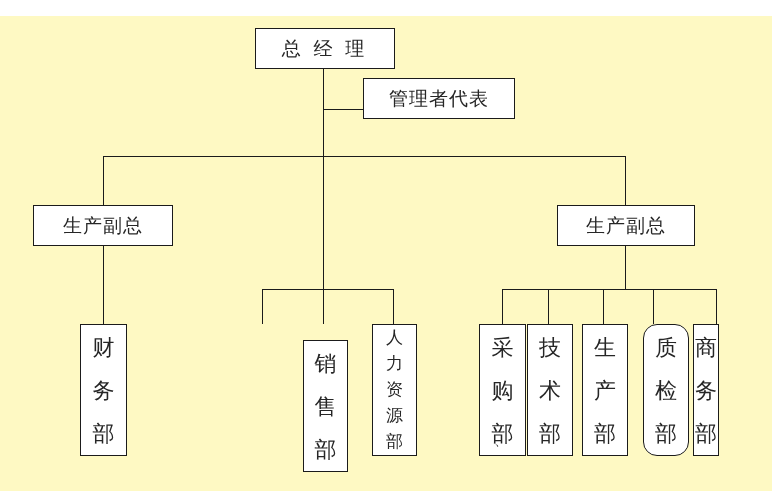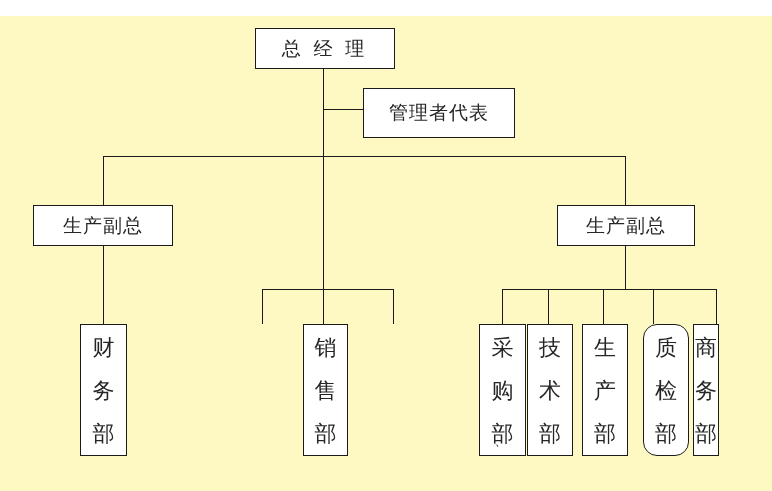--- a/index.html
+++ b/index.html
@@ -78,41 +78,44 @@
   <div class="vline" style="left:502px; top:273px; height:35px;"></div>
   <div class="vline" style="left:548px; top:273px; height:35px;"></div>
   <div class="vline" style="left:603px; top:273px; height:35px;"></div>
   <div class="vline" style="left:653px; top:273px; height:35px;"></div>
   <div class="vline" style="left:716px; top:273px; height:35px;"></div>
 
   <div class="box" style="left:255px; top:12px; width:140px; height:41px;">
     <span class="hlabel gm-label">总 经 理</span>
   </div>
 
-  <div class="box" style="left:363px; top:72px; width:152px; height:50px;">
+  <div class="box" style="left:363px; top:62px; width:152px; height:41px;">
     <span class="hlabel">管理者代表</span>
   </div>
 
   <div class="box" style="left:33px; top:189px; width:140px; height:41px;">
     <span class="hlabel">生产副总</span>
   </div>
 
   <div class="box" style="left:557px; top:189px; width:138px; height:41px;">
     <span class="hlabel">生产副总</span>
   </div>
 
   <div class="box" style="left:80px; top:308px; width:47px; height:132px;">
     <div class="vtext">财务部</div>
   </div>
 
 
-  <div class="box" style="left:303px; top:308px; width:45px; height:132px;">
+  <div class="box" style="left:303px; top:324px; width:45px; height:132px;">
     <div class="vtext">销售部</div>
   </div>
 
+  <div class="box" style="left:372px; top:308px; width:45px; height:132px;">
+    <div class="vtext lh5">人力资源部</div>
+  </div>
 
   <div class="box" style="left:479px; top:308px; width:47px; height:132px;justify-content:center;">
     <div class="vtext">采购部</div>
   </div>
 
   <div class="box" style="left:527px; top:308px; width:46px; height:132px;">
     <div class="vtext">技术部</div>
   </div>
 
   <div class="box" style="left:582px; top:308px; width:46px; height:132px;">

